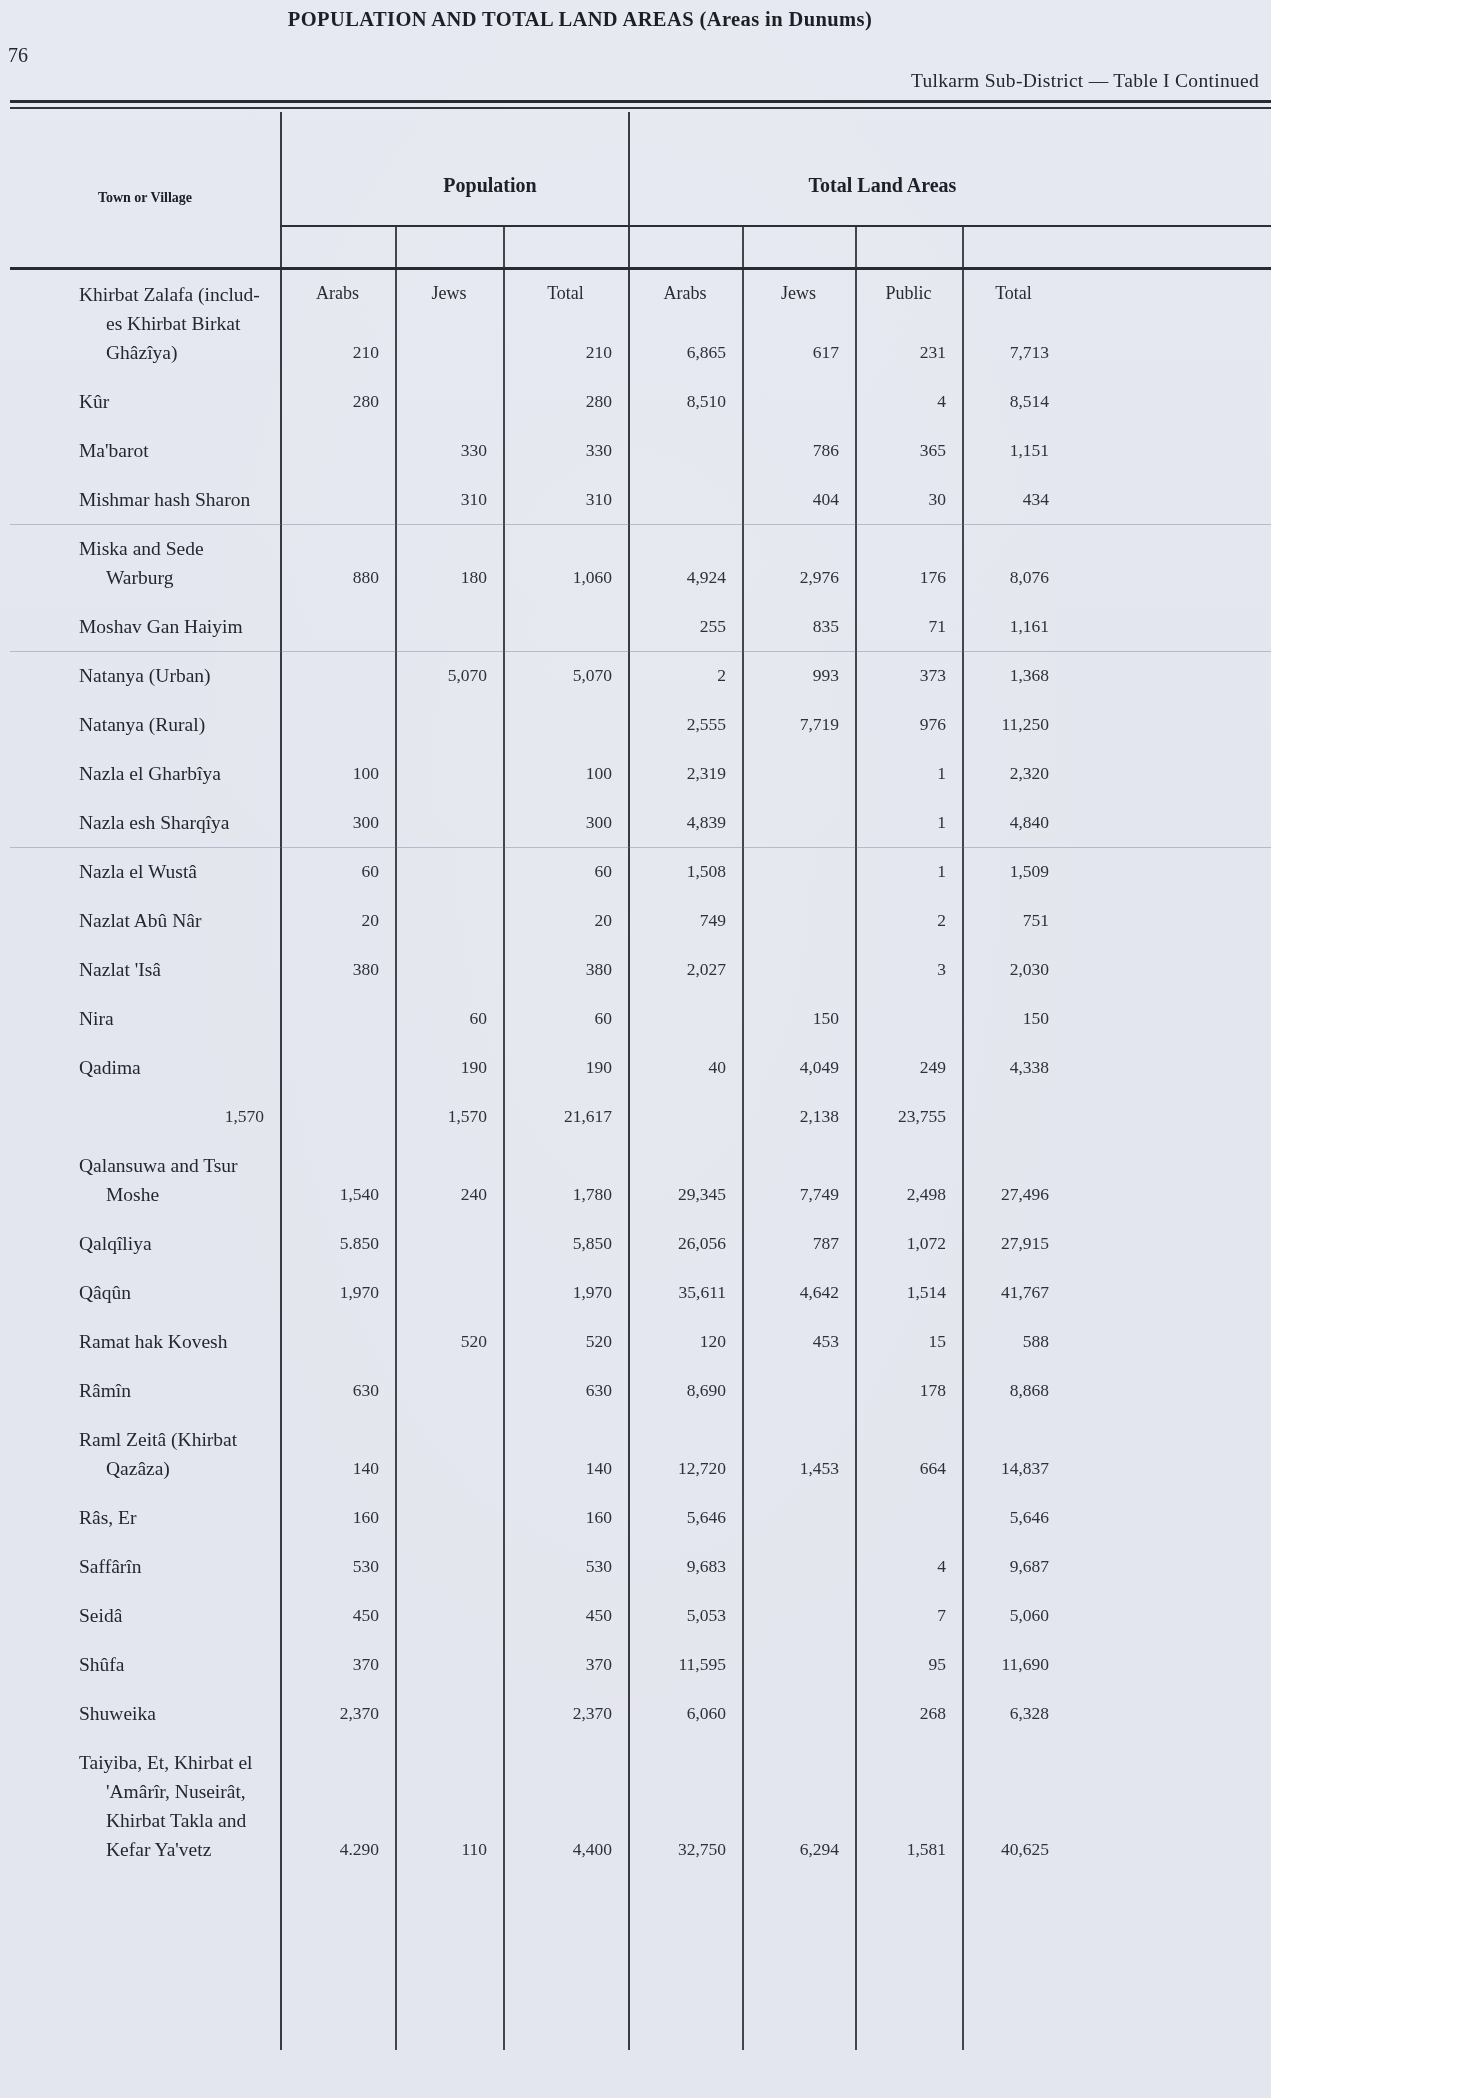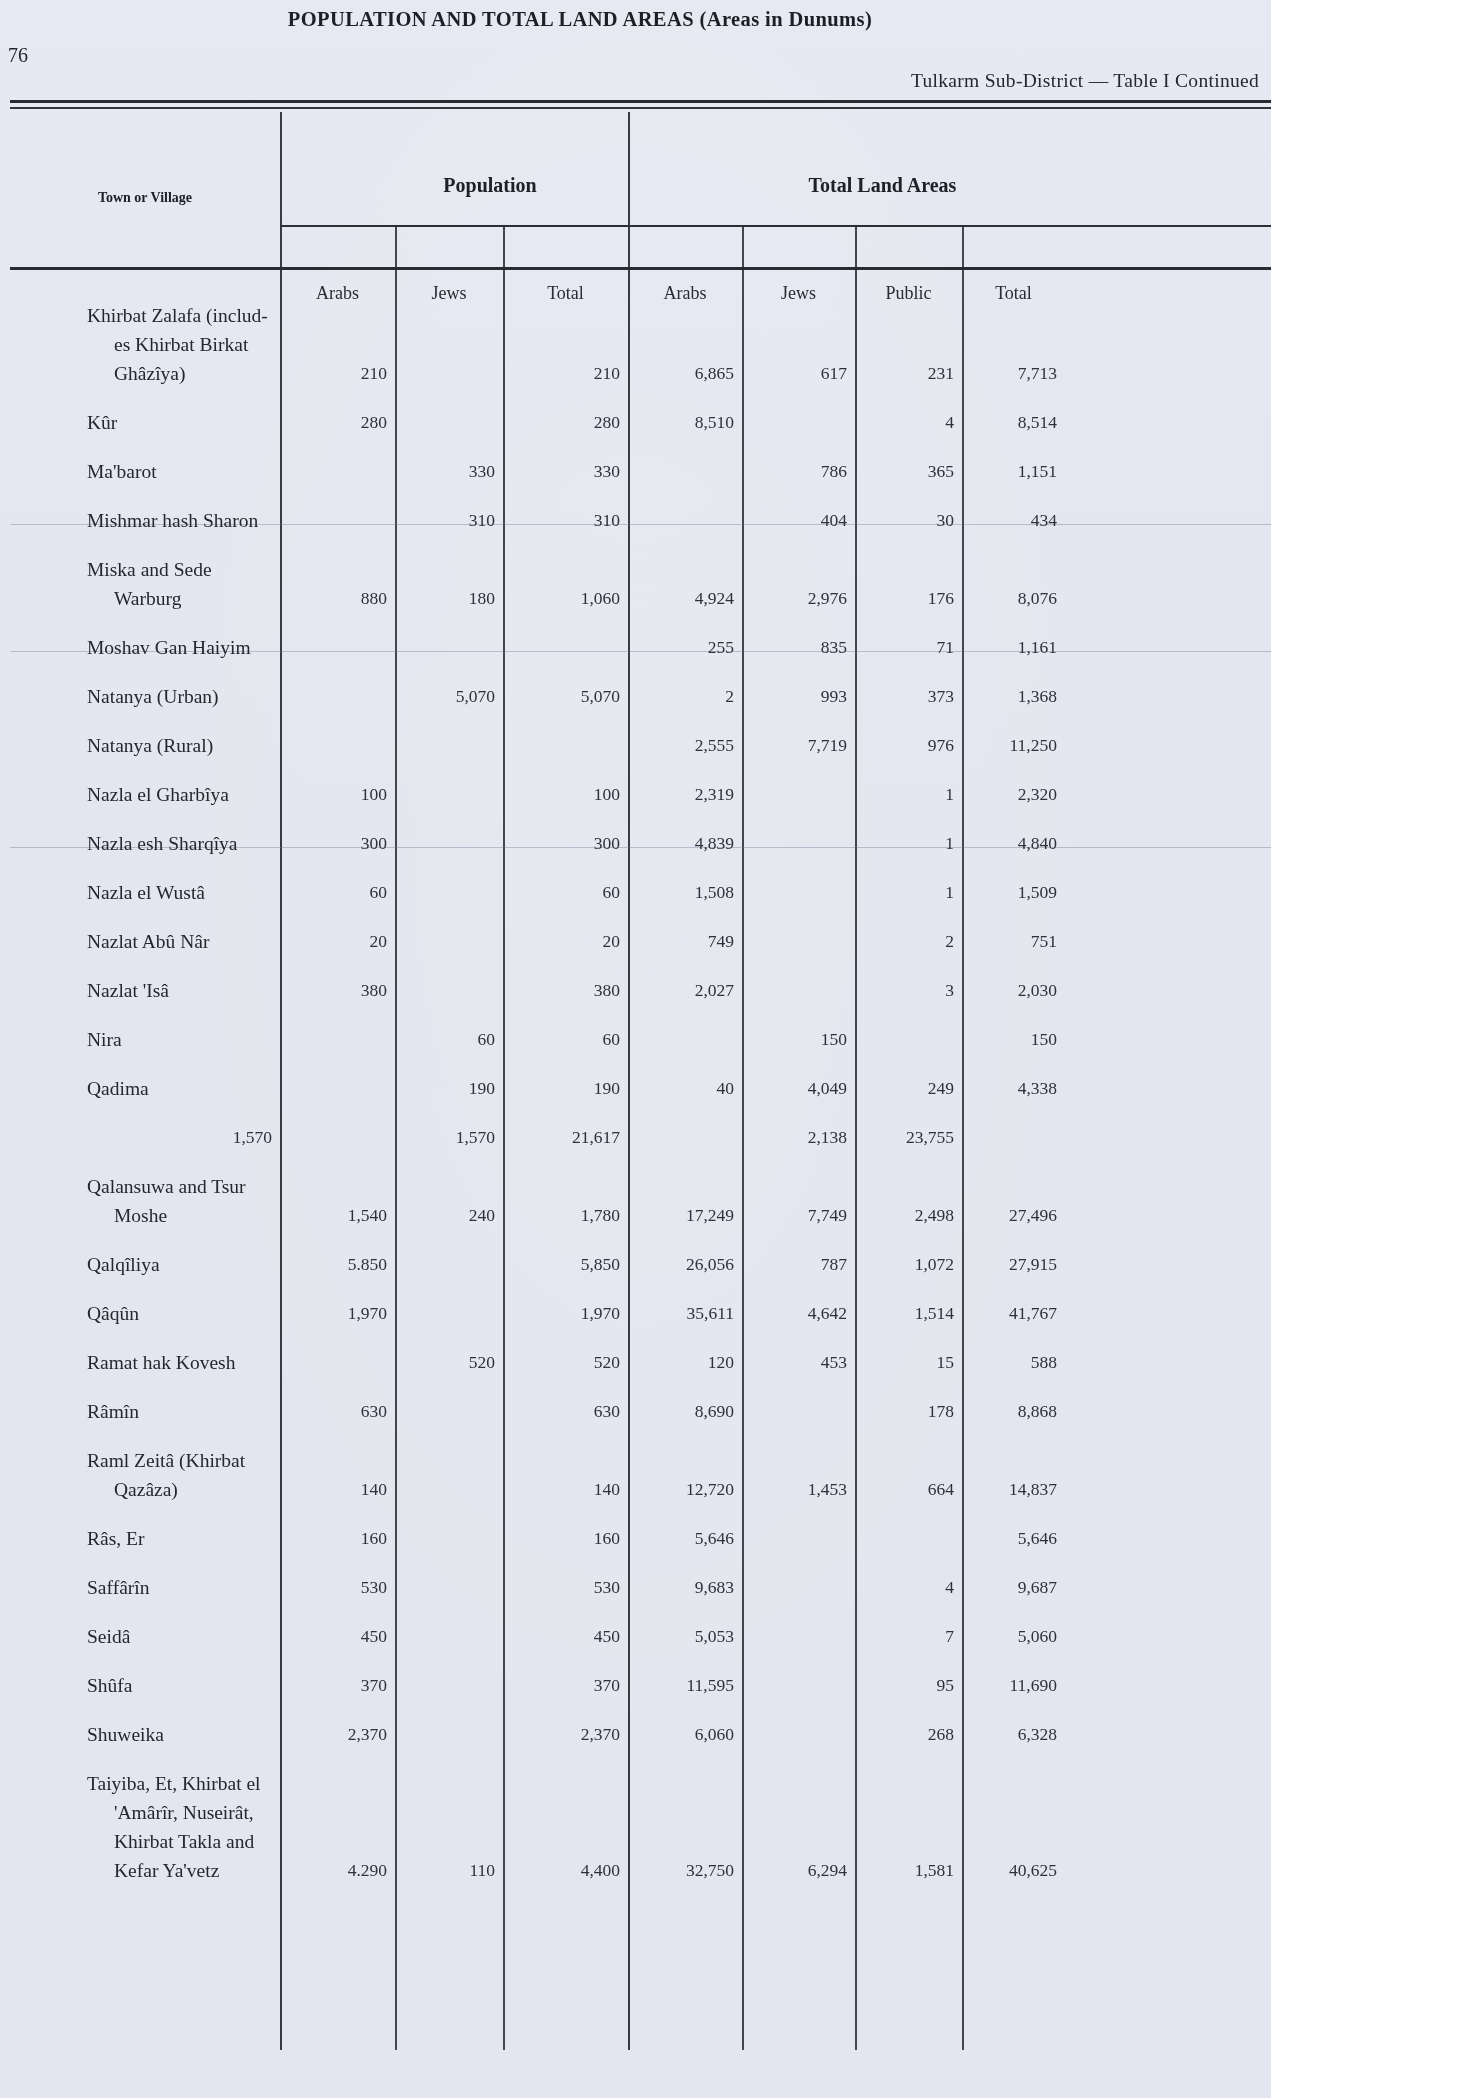--- a/index.html
+++ b/index.html
@@ -32,21 +32,21 @@
 
   
   .group-label { position:absolute; font-weight:bold; font-size:20px; text-align:center; color:#202028;margin-left:36px; }
   .town-header { position:absolute; left:0; top:78px; width:270px; text-align:center; font-weight:bold; font-size:14px; color:#202028; }
   .group-underline { position:absolute; top:113px; height:2px; background:#2e2e36; }
   .subhead-row { position:absolute; top:123px; left:0; width:1055px; height:30px; }
   .subhead { position:absolute; text-align:center; font-size:18px; color:#2a2a32;margin-top:48px; }
   .thick-rule { position:absolute; top:155px; left:0; width:1438px; height:3px; background:#2a2a32; }
 
   
-  .rows { position:absolute; top:168px; left:12px; width:1055px;margin-top:21px; }
+  .rows { position:absolute; top:168px; left:4px; width:1055px; }
   .trow {
     display:grid;
     grid-template-columns:270px 115px 108px 125px 114px 113px 107px 103px;
     align-items:end;
     margin-bottom:20px;
     line-height:29px;
   }
   .cell.town { font-size:19.5px; color:#26262e; }
   .tline { padding-left:65px; white-space:nowrap; }
   .tline.cont { padding-left:92px; }
@@ -292,21 +292,21 @@
           <div class="cell num">23,755</div>
         </div>
         <div class="trow">
           <div class="cell town">
             <div class="tline">Qalansuwa and Tsur</div>
             <div class="tline cont">Moshe</div>
           </div>
           <div class="cell num">1,540</div>
           <div class="cell num">240</div>
           <div class="cell num">1,780</div>
-          <div class="cell num">17,249</div>
+          <div class="cell num">29,345</div>
           <div class="cell num">7,749</div>
           <div class="cell num">2,498</div>
           <div class="cell num">27,496</div>
         </div>
         <div class="trow">
           <div class="cell town">
             <div class="tline">Qalqîliya</div>
           </div>
           <div class="cell num">5.850</div>
           <div class="cell num"></div>

